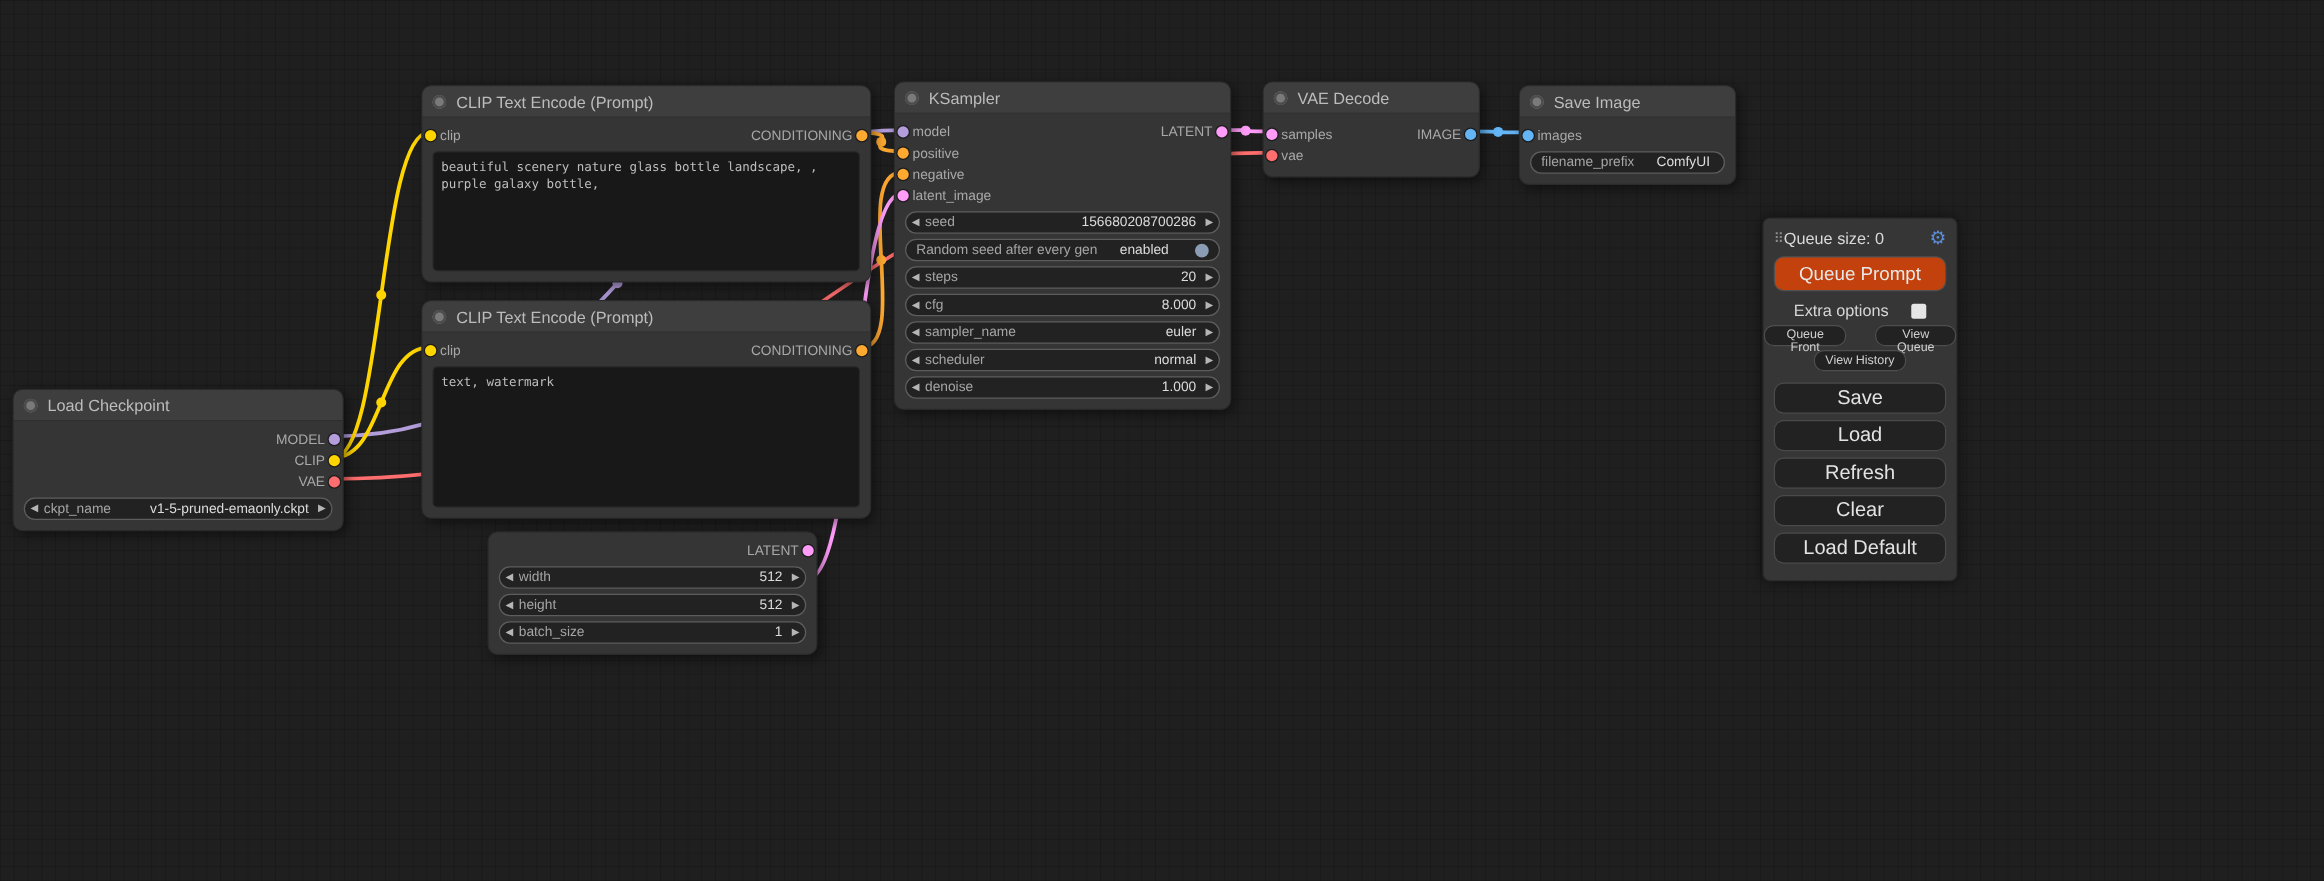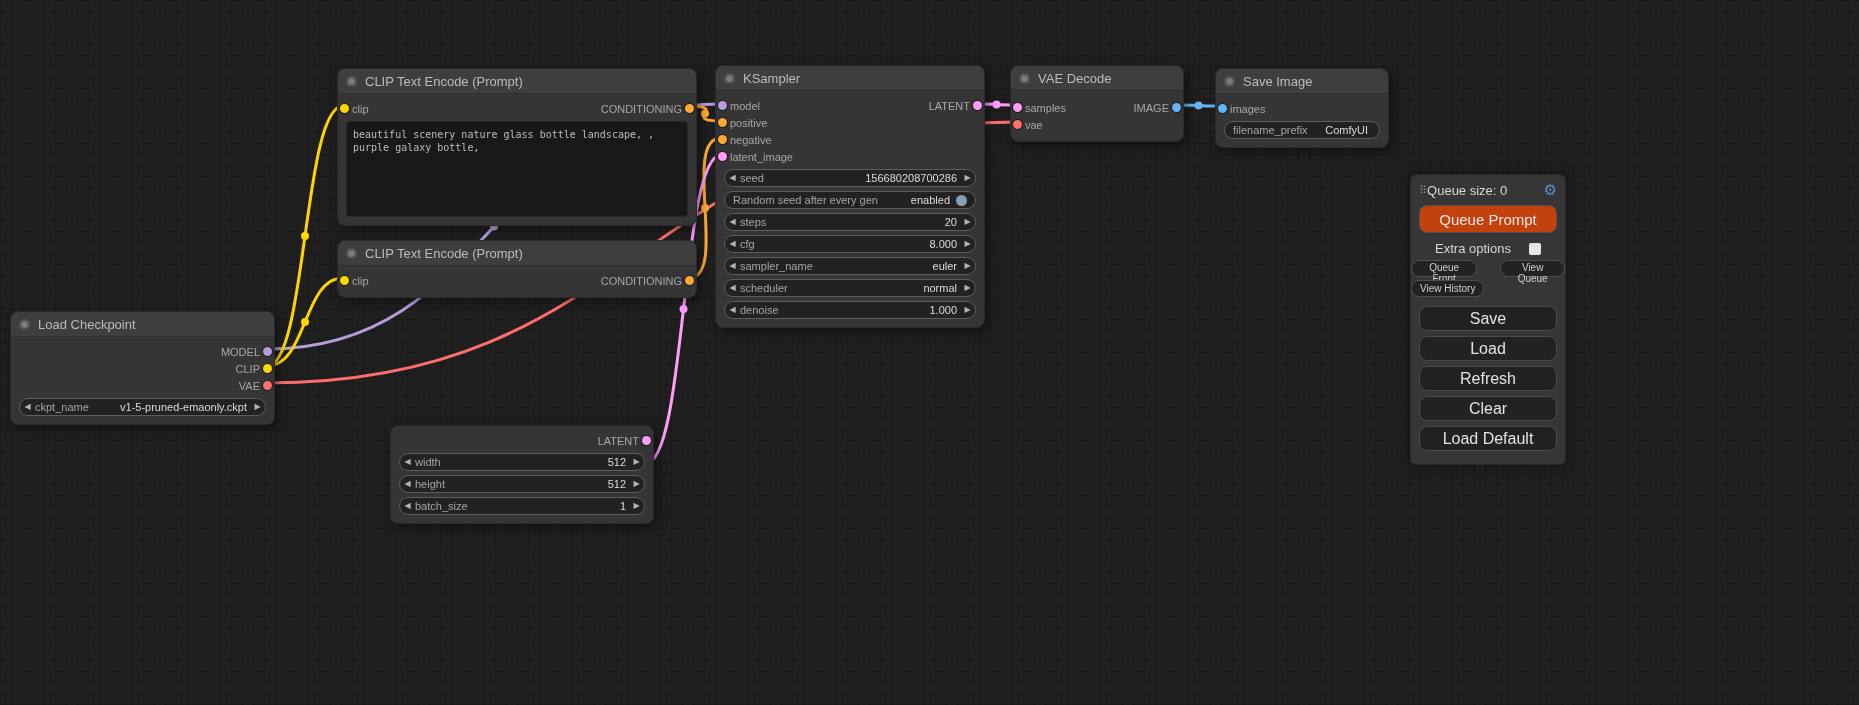--- a/index.html
+++ b/index.html
@@ -28,40 +28,40 @@
   .dot.din{position:absolute;left:2px;top:4px;}
   .dot.dout{position:absolute;right:2px;top:4px;}
   .in-group,.out-group{display:flex;align-items:center;gap:6px;}
   .slabel{white-space:nowrap;}
 
   .widget{display:flex;align-items:center;height:16px;margin:4px 8px 0;background:#222;
     border:1px solid #5d5d5d;border-radius:9px;font-size:11px;overflow:hidden;cursor:pointer;}
   .widget .arr{width:15px;text-align:center;color:#b5b5b5;font-size:8px;line-height:16px;cursor:pointer;}
   .widget .wl{flex:1;color:#a5a5a5;white-space:nowrap;overflow:hidden;}
   .widget .wv{color:#dcdcdc;margin:0 3px;white-space:nowrap;}
-  .widget.text{padding:0 8px;}
+  .widget.text{padding:0 8px;gap:15px;}
   .toggle-dot{width:11px;height:11px;border-radius:50%;background:#8a9db5;margin-left:3px;flex:0 0 auto;cursor:pointer;}
 
   textarea.prompt{display:block;resize:none;margin:4px 8px 0;width:calc(100% - 16px);box-sizing:border-box;
     background:#181818;border:1px solid #262626;border-radius:4px;color:#bdbdbd;
     font-family:"DejaVu Sans Mono",monospace;font-size:10px;line-height:13px;padding:6px;outline:none;}
 
   
   .menu{position:absolute;z-index:5;background:#363636;border:1px solid #2b2b2b;border-radius:6px;
     box-shadow:0 0 10px rgba(0,0,0,.5);box-sizing:border-box;padding-bottom:8px;}
   .mhead{display:flex;align-items:center;padding:6px 8px 2px;color:#d9d9d9;font-size:13px;}
   .mhead .qsize{flex:1;text-align:left;}
   .drag{color:#8a8a8a;font-size:11px;cursor:grab;}
   .gear{font-size:15px;cursor:pointer;}
   button{font-family:inherit;}
   .qp{display:block;width:calc(100% - 16px);margin:4px 8px 1px;background:#c2410c;border:1px solid #515151;
     border-radius:8px;color:#e8e8e8;font-size:15px;height:28px;cursor:pointer;}
   .extra{display:flex;justify-content:center;align-items:center;gap:18px;color:#d6d6d6;font-size:13px;margin:8px 0 4px;}
   .cb{width:12px;height:12px;background:#e6e6e6;border-radius:2px;display:inline-block;cursor:pointer;}
-  .minis{display:flex;justify-content:flex-start;gap:23px;margin:3px 0;}
+  .minis{display:flex;justify-content:center;gap:23px;margin:3px 0;}
   .mini{background:#222;border:1px solid #4e4e4e;border-radius:8px;color:#cfcfcf;font-size:10px;
     padding:1px 8px;height:17px;cursor:pointer;}
   .stack{margin-top:9px;}
   .big{display:block;width:calc(100% - 16px);margin:5px 8px;background:#222;border:1px solid #4a4a4a;
     border-radius:8px;color:#e3e3e3;font-size:16px;height:25px;cursor:pointer;}
 </style>
 </head>
 <body>
 
 <div class="stage">
@@ -149,20 +149,21 @@
       <div class="srow">
         <span class="in-group">
           <span class="dot din" style="background-color: rgb(255, 213, 0);"></span>
           <span class="slabel">clip</span>
         </span>
         <span class="out-group">
           <span class="slabel">CONDITIONING</span>
           <span class="dot dout" style="background-color: rgb(255, 169, 49);"></span>
         </span>
       </div>
+      <textarea class="prompt" style="height: 113px;" spellcheck="false">text, watermark</textarea>
     </div>
   </div>
 
   <div class="node" style="left:390px;top:425px;width:262px">
     <div class="nbody">
       <div class="srow out-only">
         <span class="out-group">
           <span class="slabel">LATENT</span>
         </span>
         <span class="dot dout" style="background-color: rgb(255, 156, 249);"></span>

